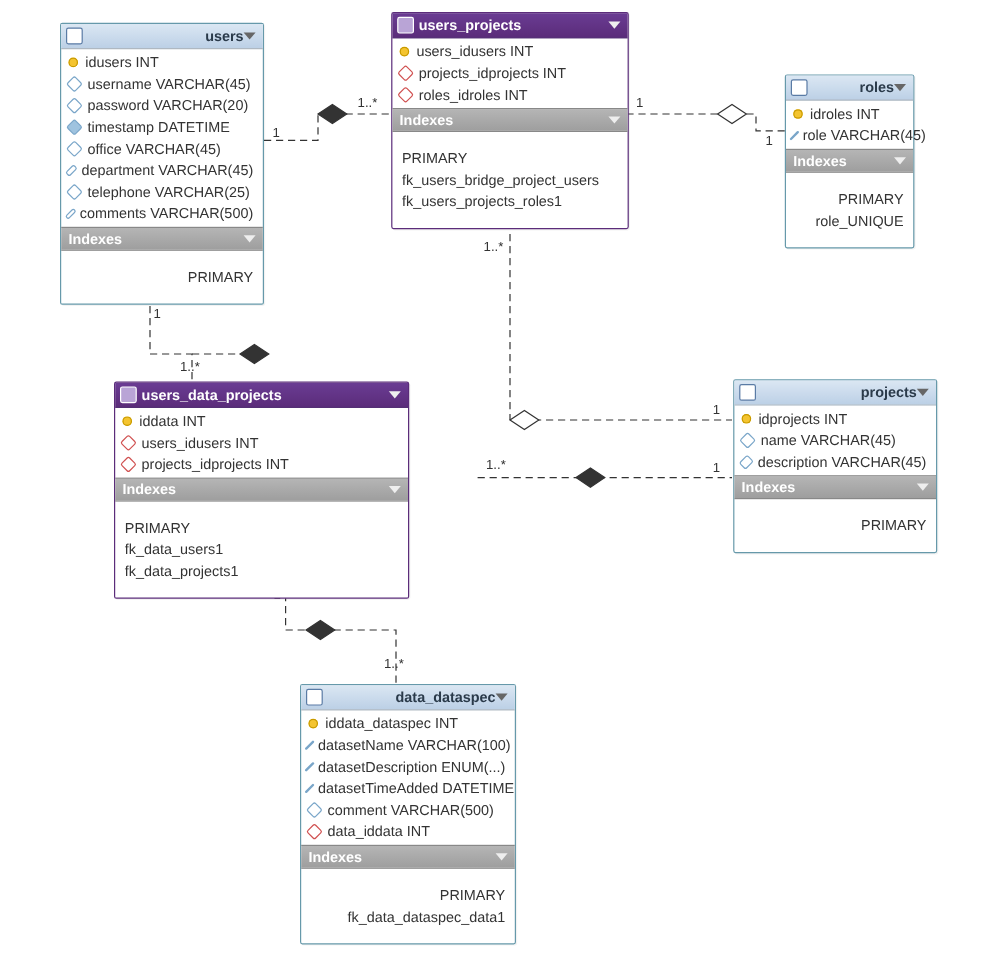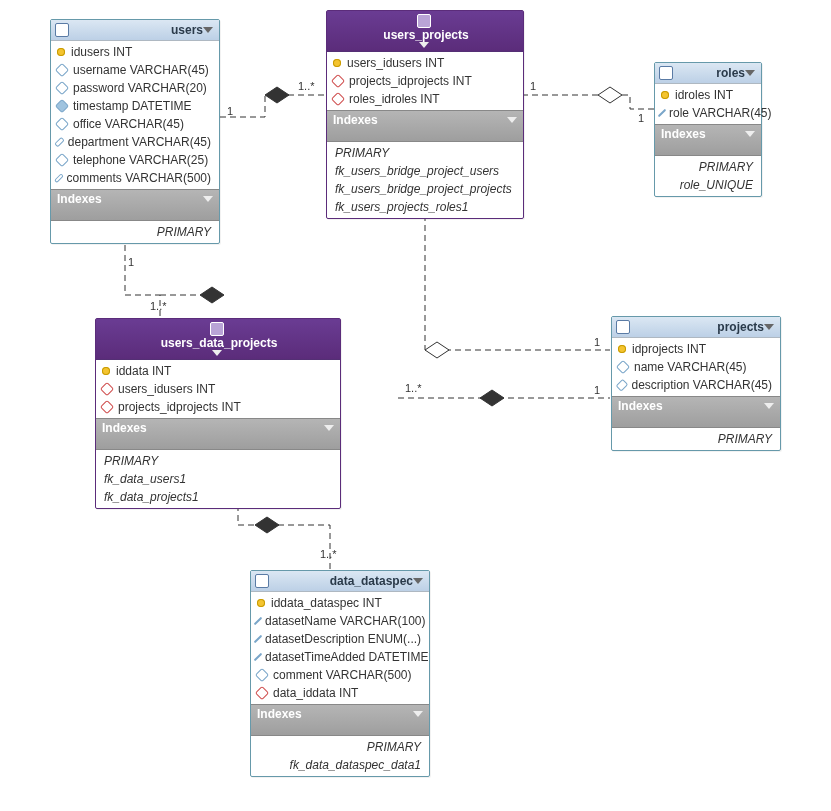--- a/index.html
+++ b/index.html
@@ -27,21 +27,21 @@
   .entity.blue  { border-color:#69a;text-align:right; }
   .entity.purple{ border-color:#5b2c7a; }
 
   .hdr {
     display:flex; align-items:center;
     padding:3px 6px 3px 4px;
     font-weight:bold;
     border-bottom:1px solid rgba(0,0,0,0.2);
   }
   .entity.blue  .hdr { background:linear-gradient(#dbe7f3,#bcd0e6); color:#2a3a4a;}
-  .entity.purple .hdr{ background:linear-gradient(#6a3c93,#5b2c7a); color:#fff;flex-direction:column;}
+  .entity.purple .hdr{ background:linear-gradient(#6a3c93,#5b2c7a); color:#fff;}
   .hdr .title{ flex:1; padding-left:4px;}
   .hdr .tri {
     width:0;height:0;border-left:5px solid transparent;border-right:5px solid transparent;
     border-top:6px solid #666;
   }
   .entity.purple .hdr .tri{ border-top-color:#eee;}
   .hdr .db-icon{
     width:12px;height:12px;background:#fff;border:1px solid #5a7ba5;border-radius:2px;
     display:inline-block;
   }
@@ -55,26 +55,26 @@
   .col .bullet{
     width:8px;height:8px;border-radius:50%;display:inline-block;margin-right:6px;
   }
   .bullet.pk  { background:#f4c430; box-shadow:0 0 0 1px #c79a00 inset;}
   .bullet.fk  { background:#fff; border:1px solid #d05050; border-radius:2px; transform:rotate(45deg);}
   .bullet.attr{ background:#fff; border:1px solid #7aa6c9; border-radius:2px; transform:rotate(45deg);}
   .bullet.attr.fill{ background:#9fc3df;}
   .section{
     background:linear-gradient(#b5b5b5,#9e9e9e);
     color:#fff; font-weight:bold;
-    padding:2px 6px 14px 6px;
+    padding:2px 6px 2px 6px;
     display:flex; align-items:center; justify-content:space-between;
     border-top:1px solid #888; border-bottom:1px solid #888;
   }
   .section .tri{ width:0;height:0;border-left:5px solid transparent;border-right:5px solid transparent;border-top:6px solid #eee;}
-  .idx-list{ padding:2px 0;font-style:italic;}
+  .idx-list{ padding:13px 0;}
   .idx { padding:2px 8px; white-space:nowrap;}
 
   
   svg.links{ position:absolute; left:0; top:0; width:831px; height:811px; pointer-events:none;}
   svg.links line, svg.links polyline{
     stroke:#333; stroke-width:1; fill:none; stroke-dasharray:6 4;
   }
   .diamond{
     stroke:#333; stroke-width:1; stroke-dasharray:none;
   }
@@ -194,21 +194,20 @@
           <span>roles_idroles INT</span>
         </div>
     </div>
     <div class="section">
         <span>Indexes</span>
         <span class="tri"></span>
       </div>
     <div class="idx-list">
       <div class="idx">PRIMARY</div>
       <div class="idx">fk_users_bridge_project_users</div>
-      <div class="idx">fk_users_bridge_project_projects</div>
       <div class="idx">fk_users_projects_roles1</div>
     </div>
   </div>
 
   <div class="entity blue" style="left:654px; top:62px; width:108px;">
     <div class="hdr">
       <span class="db-icon"></span>
       <span class="title">roles</span>
       <span class="tri"></span>
     </div>

